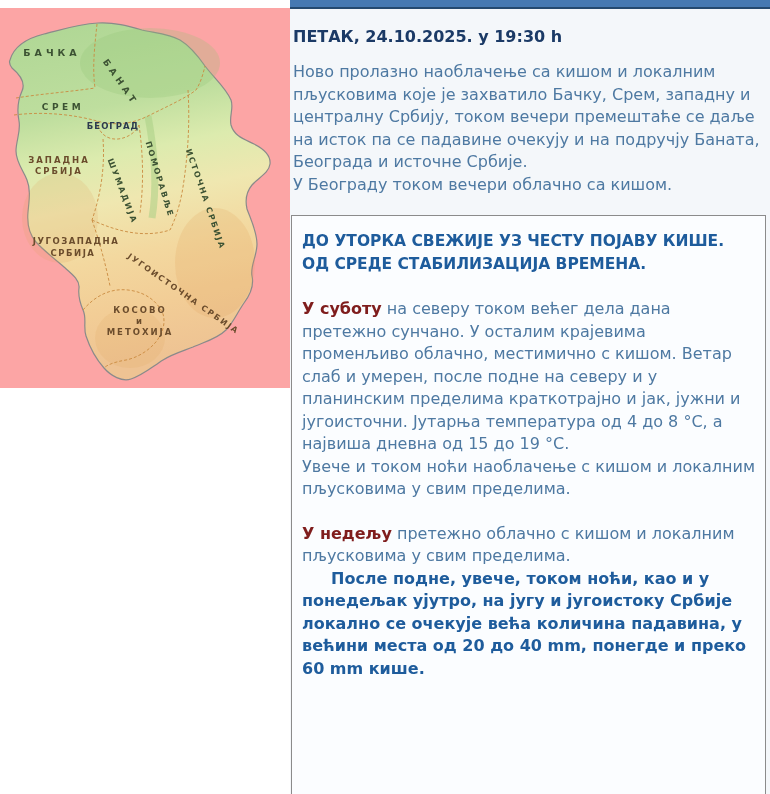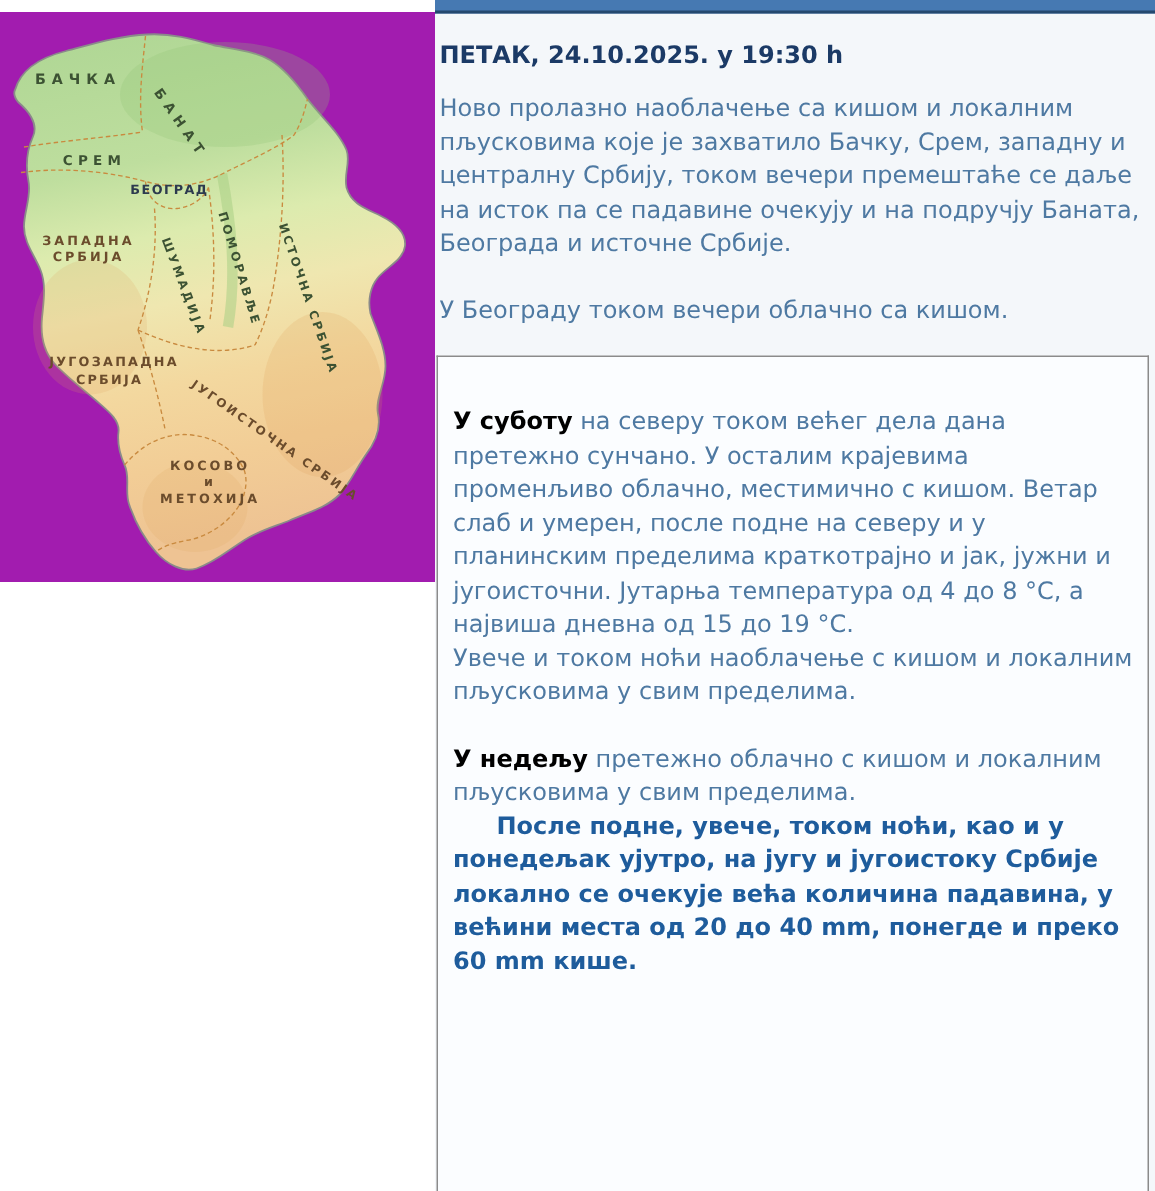--- a/index.html
+++ b/index.html
@@ -2,34 +2,34 @@
 <html><head>
 <meta charset="utf-8">
 <style>
   html,body{margin:0;padding:0;}
   .page{
     position:relative;width:770px;height:794px;overflow:hidden;
     background:#ffffff;
     font-family:"DejaVu Sans","Liberation Sans",sans-serif;
   }
   
-  .map-area{position:absolute;left:0;top:8px;width:290px;height:380px;background:#a21caf;}
+  .map-area{position:absolute;left:0;top:8px;width:290px;height:380px;background:#fca5a5;}
   .map-area svg{display:block;}
   .lbl{font-family:"DejaVu Sans","Liberation Sans",sans-serif;font-weight:bold;}
   .lbl-g{fill:#3c5233;}   
   .lbl-b{fill:#6b4c2c;}   
   .lbl-k{fill:#2c3a4e;}   
   
   .content-col{position:absolute;left:290px;top:0;width:480px;height:794px;background:#f4f7fa;}
   .top-bar{position:absolute;top:0;left:0;width:480px;height:7px;background:#4679b2;border-bottom:2px solid #24496f;}
   .date-line{position:absolute;top:27px;left:3px;margin:0;font-size:16px;font-weight:bold;color:#1b3a66;}
   .text-flow{position:absolute;top:61px;left:0;width:480px;}
   p.body{margin:0 0 0 3px;font-size:16px;line-height:22.5px;color:#4e79a2;}
-  p.belgrade{margin-top:22px;}
-  b.lead{color:#000000;font-weight:bold;}
+  p.belgrade{}
+  b.lead{color:#7f1d1d;font-weight:bold;}
   .bold-blue{color:#1e5c9c;font-weight:bold;margin-left:29px;}
   .forecast-box{
     margin:19px 0 0 1px;width:453px;min-height:560px;
     border:1px solid #8b8b8b;border-bottom:none;
     background:#fbfdff;padding:10px 10px 20px 10px;
   }
   .headline{margin:4px 0 0 0;font-size:15.5px;font-weight:bold;color:#1e5c9c;line-height:23px;}
   .forecast-box p.body{margin:22px 0 0 0;}
 </style>
 </head>
@@ -105,20 +105,21 @@
     <h2 class="date-line">ПЕТАК, 24.10.2025. у 19:30 h</h2>
 
     <div class="text-flow">
 
       <p class="body"><span>Ново пролазно наоблачење са кишом и локалним пљусковима које је захватило Бачку, Срем, западну и централну Србију, током вечери премештаће се даље на исток па се падавине очекују и на подручју Баната, Београда и источне Србије.</span><br></p>
 
       <p class="body belgrade">У Београду током вечери облачно са кишом.</p>
 
       <div class="forecast-box">
 
+        <p class="headline"><span>ДО УТОРКА СВЕЖИЈЕ УЗ ЧЕСТУ ПОЈАВУ КИШЕ.</span><br><span>ОД СРЕДЕ СТАБИЛИЗАЦИЈА ВРЕМЕНА.</span></p>
 
         <p class="body"><b class="lead">У суботу</b><span> на северу током већег дела дана претежно сунчано. У осталим крајевима променљиво облачно, местимично с кишом. Ветар слаб и умерен, после подне на северу и у планинским пределима краткотрајно и јак, јужни и југоисточни. Јутарња температура од 4 до 8 °C, а највиша дневна од 15 до 19 °C.</span><br><span>Увече и током ноћи наоблачење с кишом и локалним пљусковима у свим пределима.</span></p>
 
         <p class="body"><b class="lead">У недељу</b><span> претежно облачно с кишом и локалним пљусковима у свим пределима.</span><br><span class="bold-blue">После подне, увече, током ноћи, као и у понедељак ујутро, на југу и југоистоку Србије локално се очекује већа количина падавина, у већини места од 20 до 40 mm, понегде и преко 60 mm кише.</span></p>
 
 
       </div>
     </div>
   </div>
 </div>

